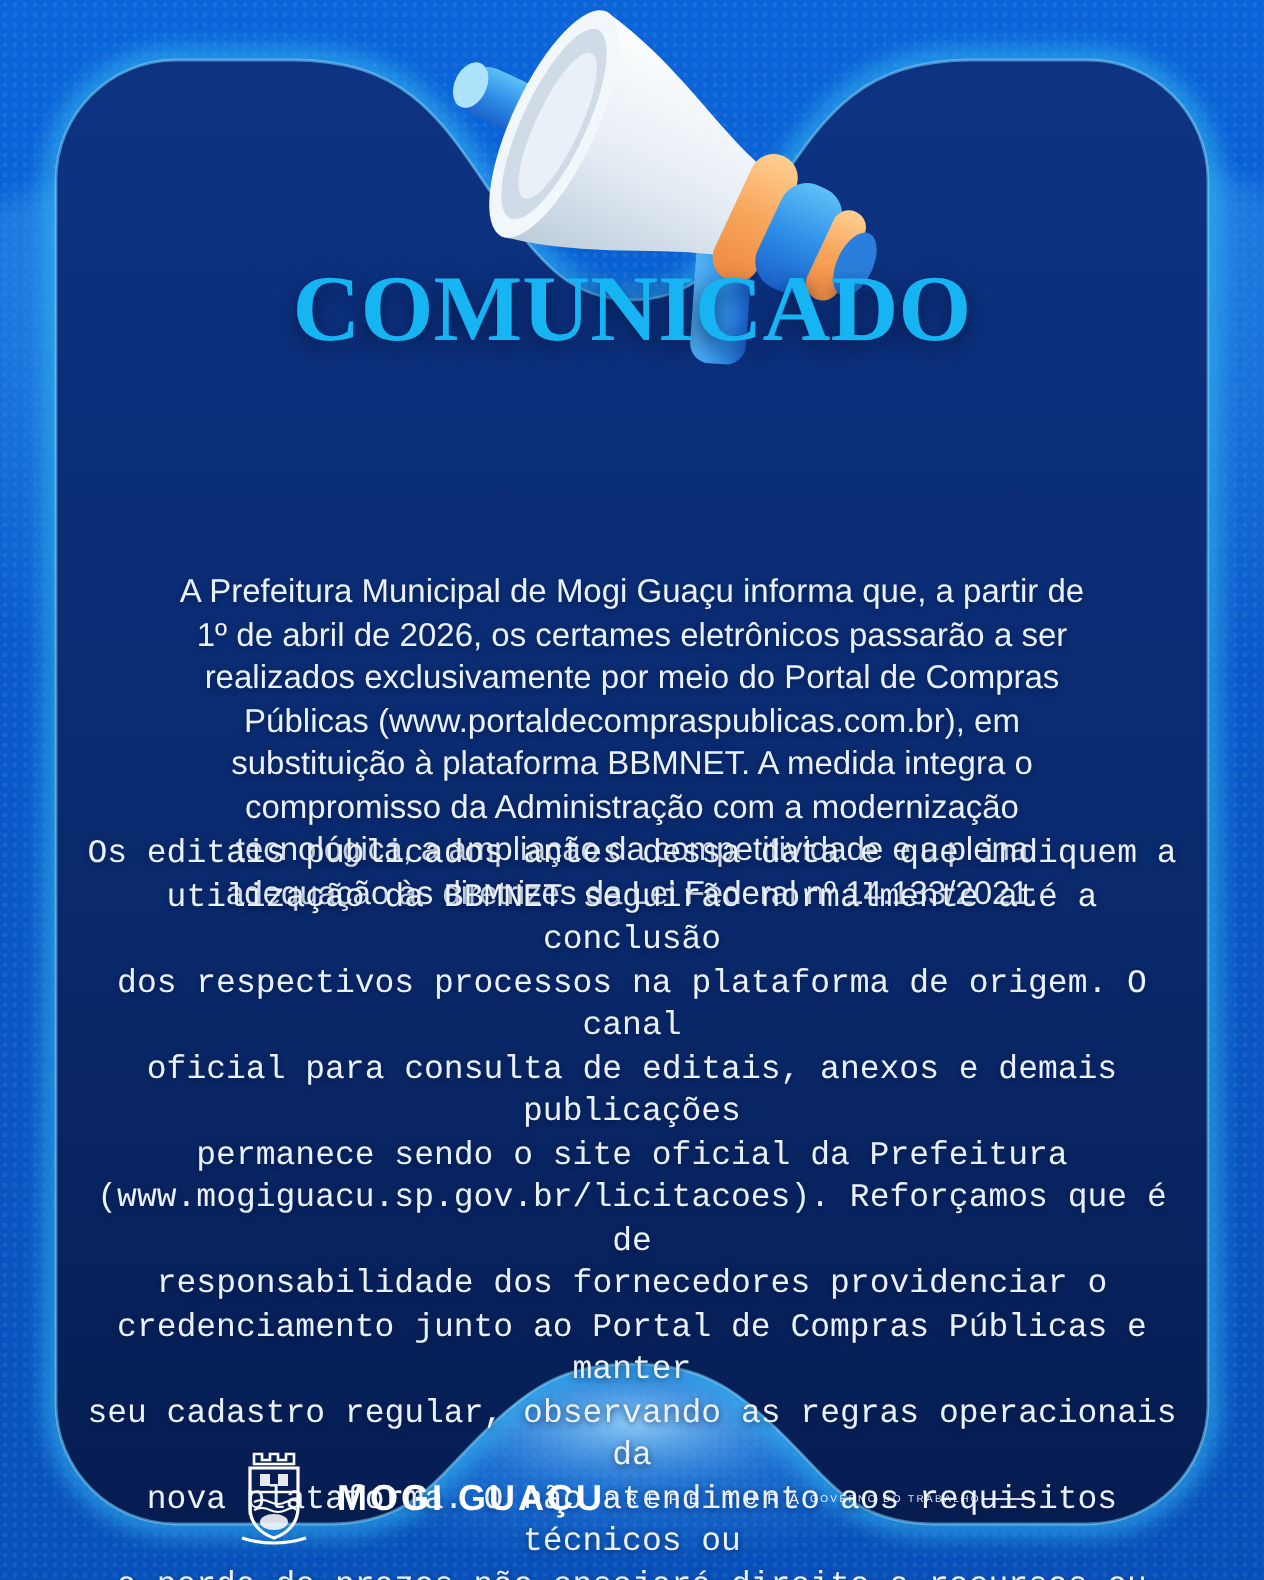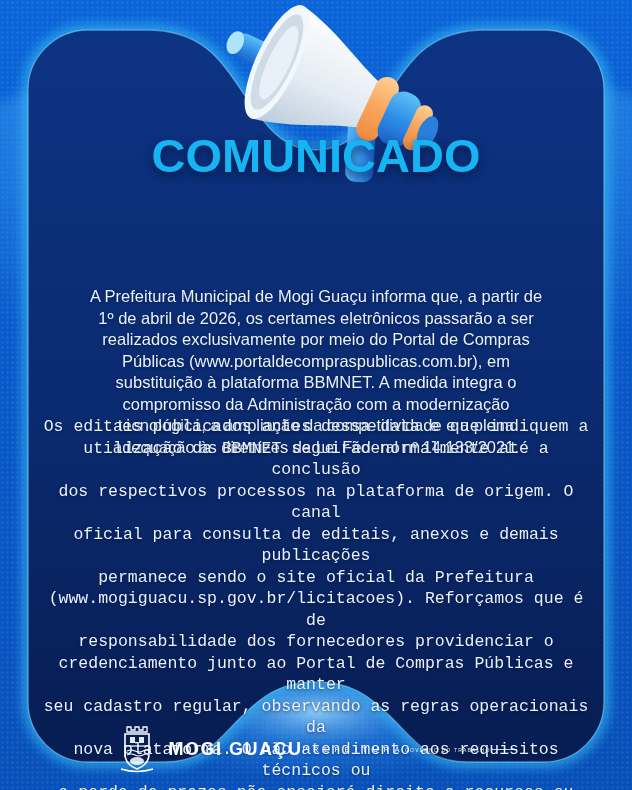--- a/index.html
+++ b/index.html
@@ -21,20 +21,21 @@
   .wave-right{
     right:-90px;top:80px;width:340px;height:300px;border-radius:48%;
     background:radial-gradient(ellipse at 55% 12%,rgba(64,166,244,0.55),rgba(64,166,244,0.0) 62%);
   }
   .scene{position:absolute;inset:0;z-index:3;}
   .megaphone{position:absolute;left:0;top:0;z-index:4;}
   .title{
     position:absolute;left:0;top:136px;width:632px;z-index:6;text-align:center;
     color:#17b4f4;font-weight:bold;font-size:47px;line-height:0.85;letter-spacing:0px;
     text-shadow:0 4px 10px rgba(2,22,64,0.75);
+    font-family:Liberation Serif, serif;
   }
   .para{
     position:absolute;left:36px;width:560px;z-index:6;text-align:center;
     color:#e9f1fc;font-size:16.5px;line-height:21.5px;white-space:pre-line;
     text-shadow:0 1px 3px rgba(2,20,58,0.6);
   }
   .para1{top:238px;margin-top:48px;}
   .para2{top:416px;font-family:Liberation Mono, monospace;}
   .footer{
     position:absolute;left:0;bottom:16px;width:632px;z-index:6;

